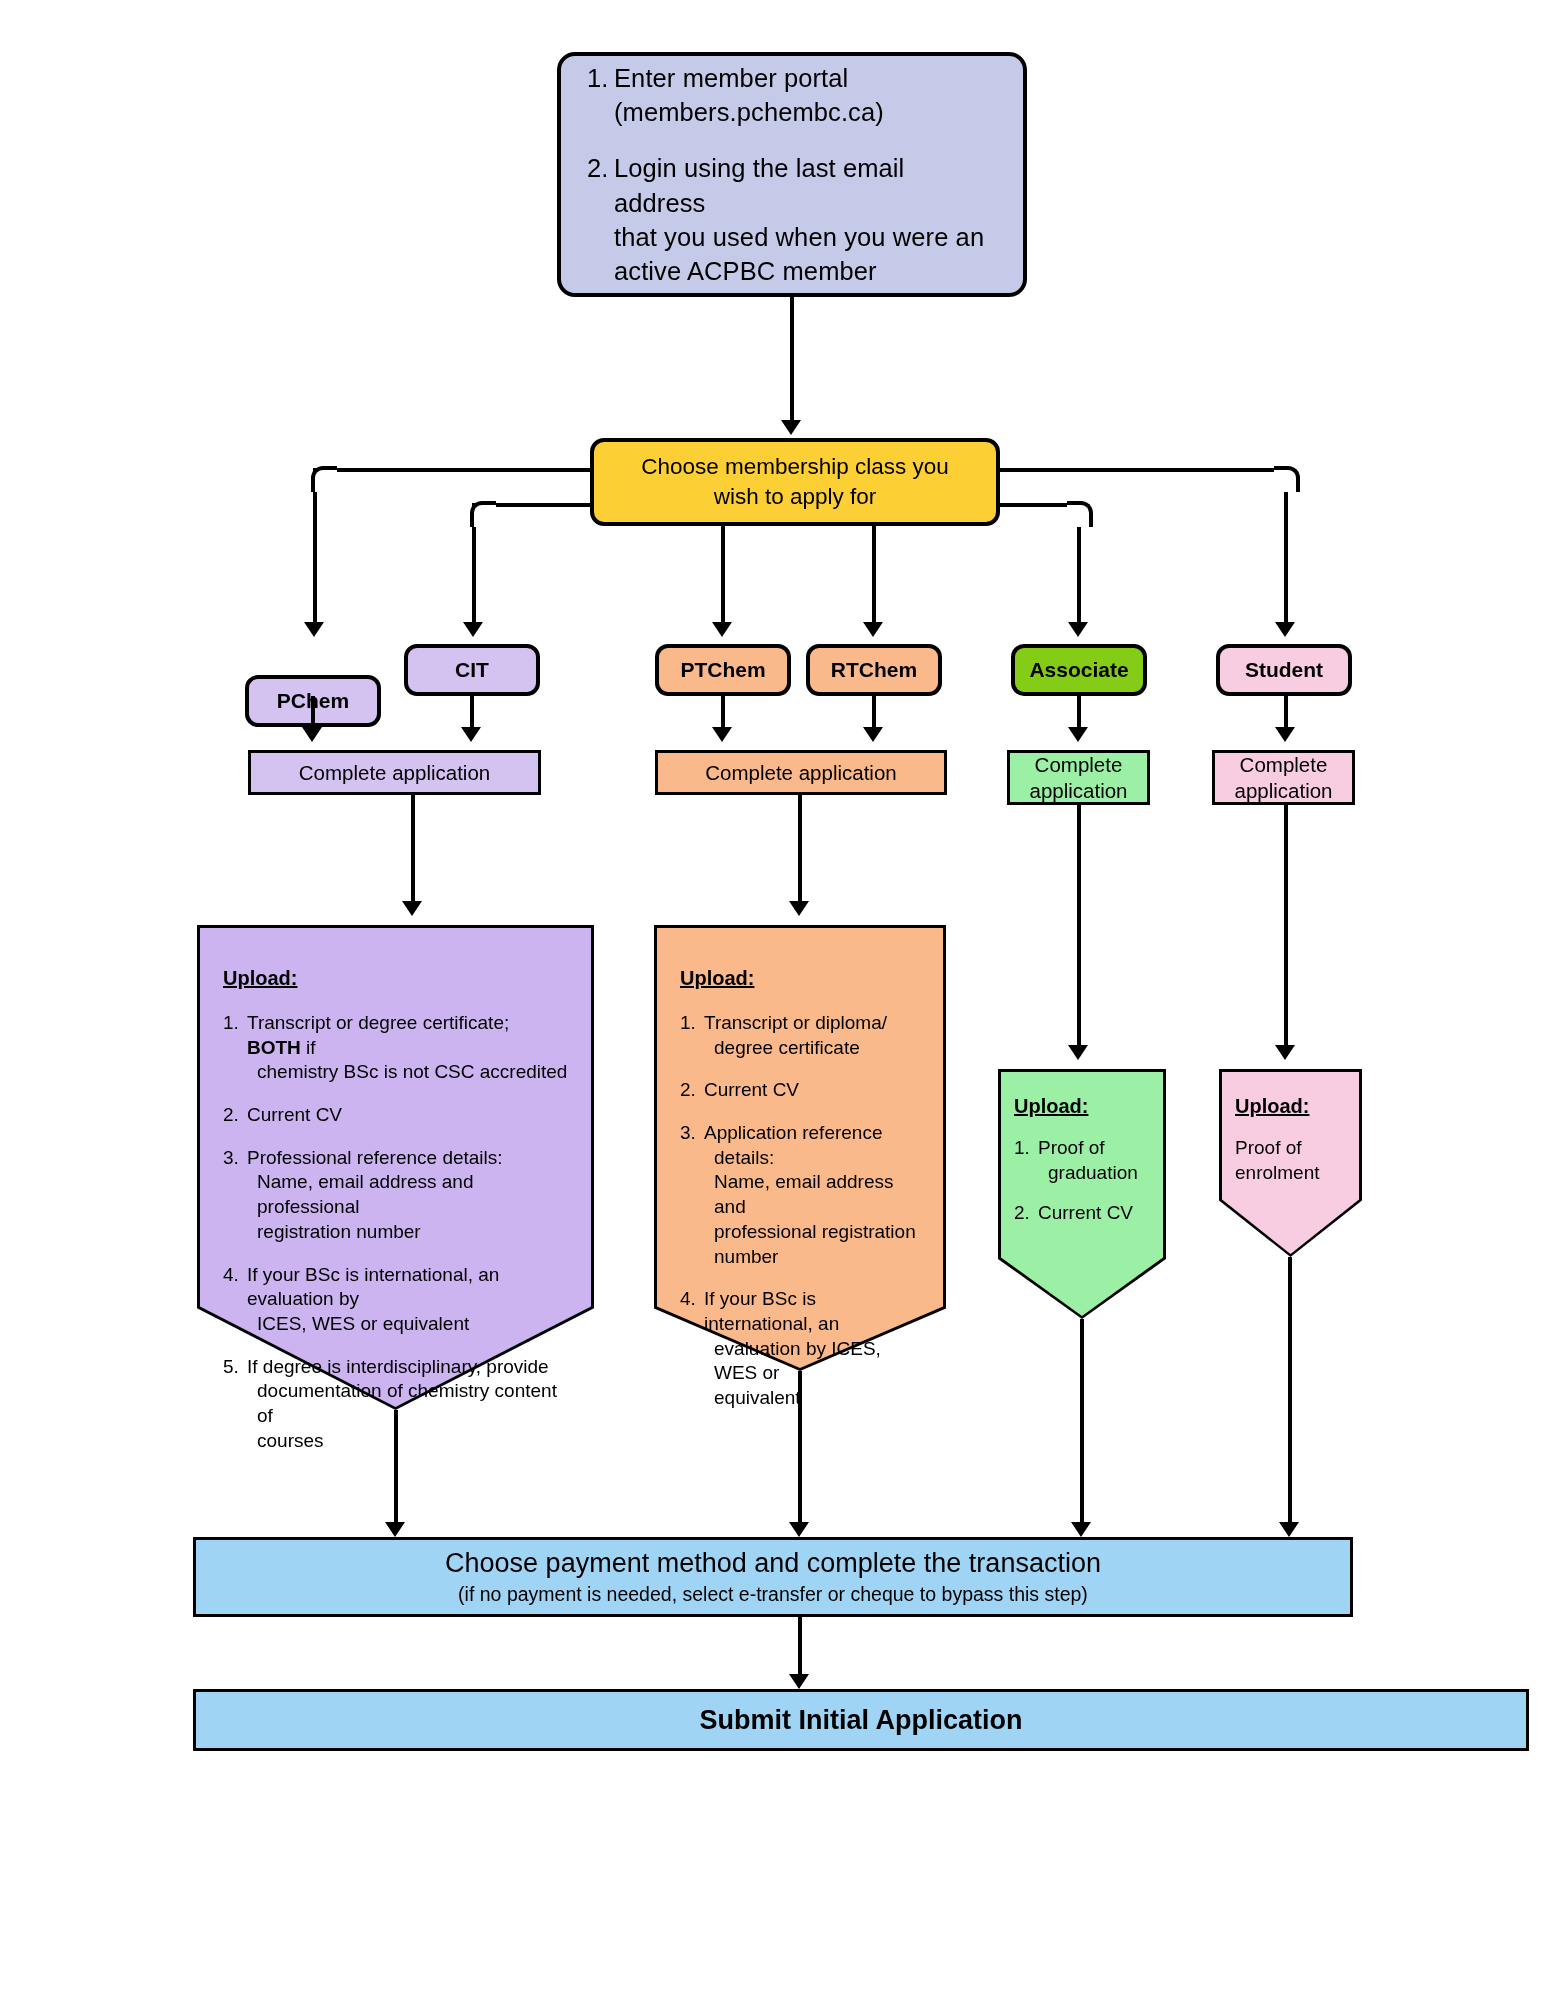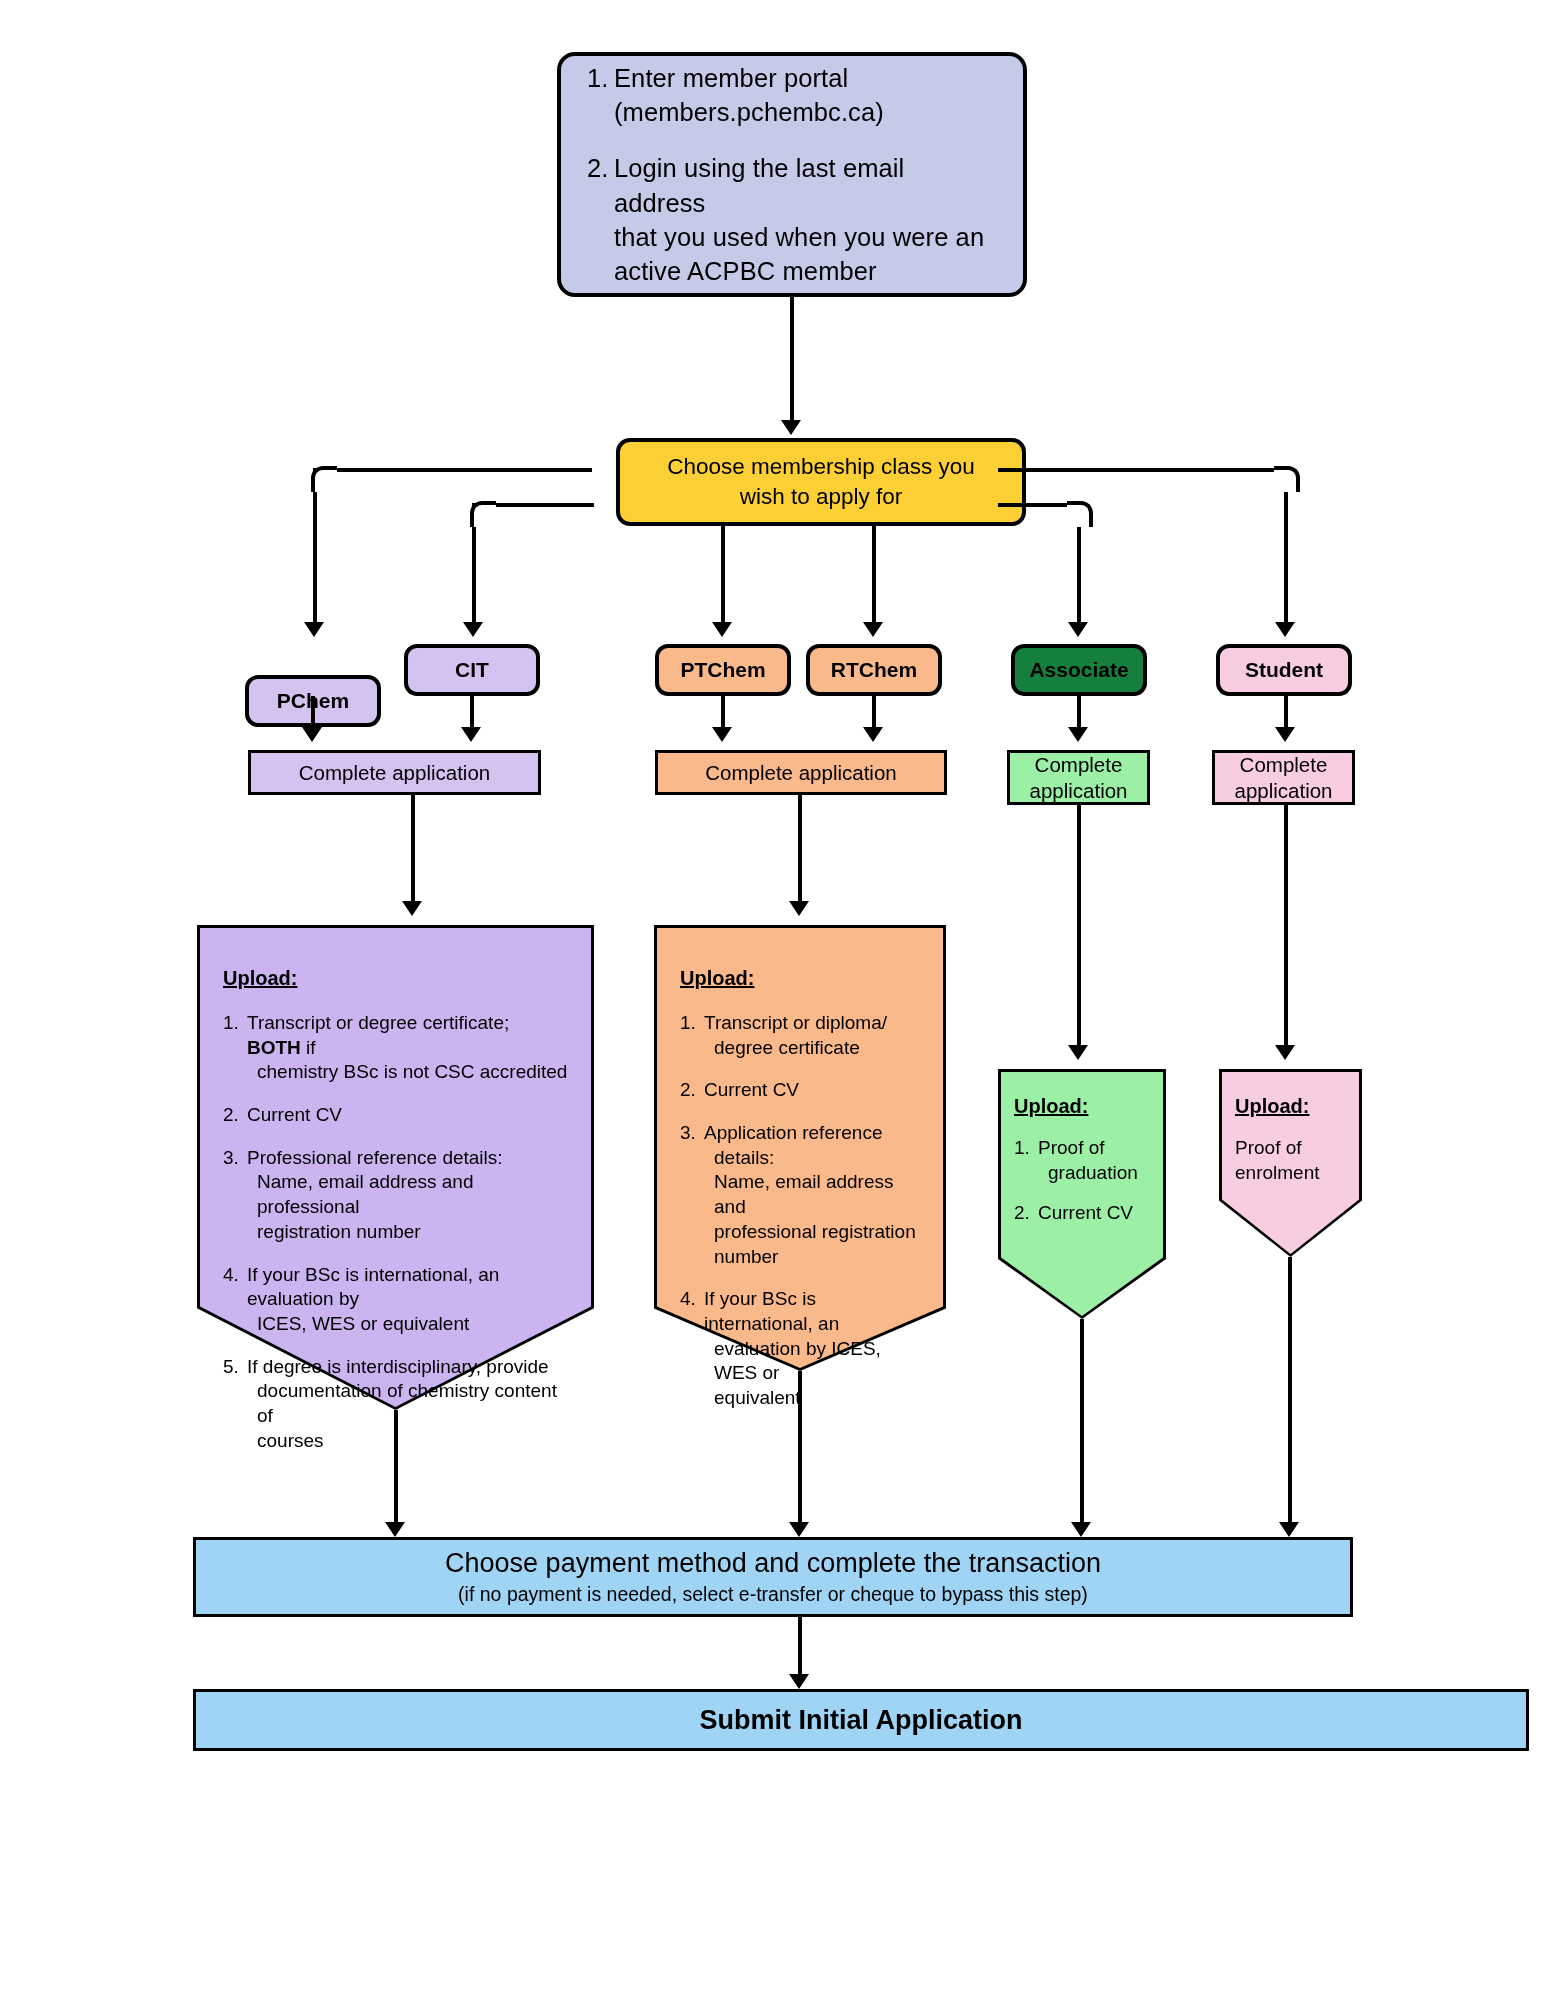--- a/index.html
+++ b/index.html
@@ -12,30 +12,30 @@
   
   #start{left:557px;top:52px;width:470px;height:245px;border-radius:18px;
          background:#c5cae9;border-width:4px;align-items:center;}
   #start .inner{padding:0 26px;width:100%;}
   #start .li{display:flex;font-size:25.5px;line-height:1.34;text-align:left;letter-spacing:.1px;}
   #start .li .num{width:27px;flex:0 0 27px;}
   #start .li .txt{flex:1;}
   #start .li.second{margin-top:22px;}
 
   
-  #choose{left:616px;top:438px;width:410px;height:88px;border-radius:14px;
+  #choose{left:590px;top:438px;width:410px;height:88px;border-radius:14px;
           background:#fcd034;border-width:4px;font-size:22.5px;line-height:1.33;}
 
   
   .pill{height:52px;border-radius:13px;font-weight:bold;font-size:21px;border-width:4px;}
   #pill-pchem{left:245px;top:675px;width:136px;background:#d4c2f0;}
   #pill-cit{left:404px;top:644px;width:136px;background:#d4c2f0;}
   #pill-ptchem{left:655px;top:644px;width:136px;background:#fab98b;}
   #pill-rtchem{left:806px;top:644px;width:136px;background:#fab98b;}
-  #pill-associate{left:1011px;top:644px;width:136px;background:#15803d;}
+  #pill-associate{left:1011px;top:644px;width:136px;background:#84cc16;}
   #pill-student{left:1216px;top:644px;width:136px;background:#f8cde2;}
 
   
   .complete{font-size:20.5px;line-height:1.25;border-width:3px;}
   #ca-left{left:248px;top:750px;width:293px;height:45px;background:#d4c2f0;}
   #ca-mid{left:655px;top:750px;width:292px;height:45px;background:#fab98b;}
   #ca-assoc{left:1007px;top:750px;width:143px;height:55px;background:#9bf0a5;}
   #ca-student{left:1212px;top:750px;width:143px;height:55px;background:#f8cde2;}
 
   

